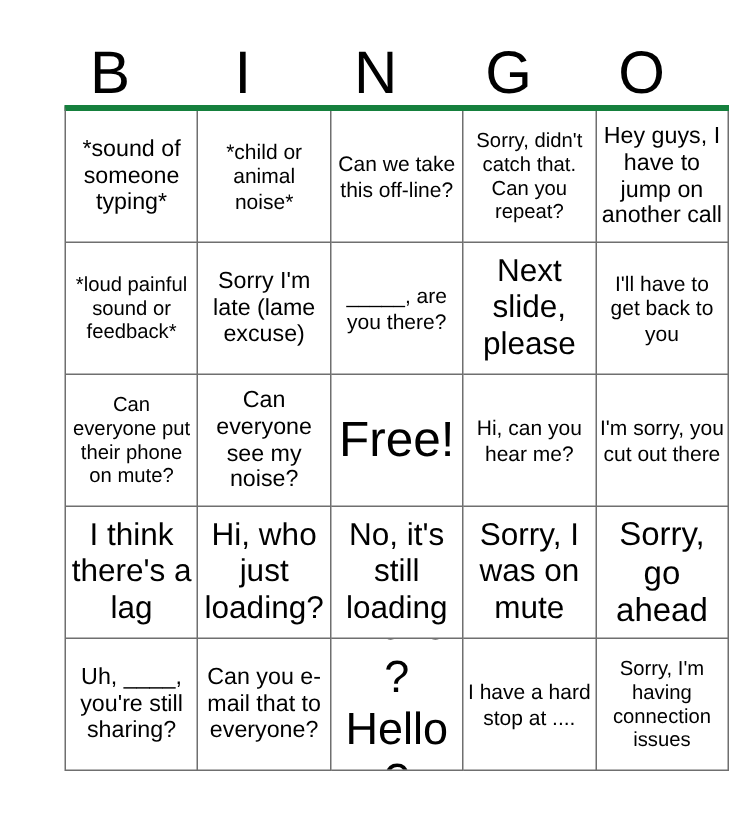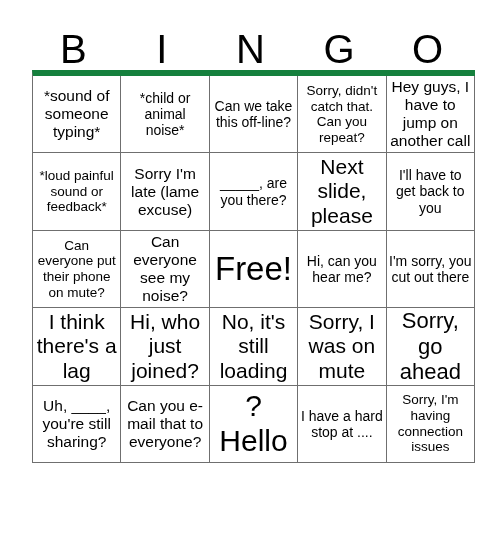--- a/index.html
+++ b/index.html
@@ -35,26 +35,26 @@
     align-items: flex-end;
     justify-content: center;
     font-size: 40px;
     line-height: 42px;
     font-weight: normal;
     letter-spacing: 0px;
   }
   
   #grid {
     position: absolute;
-    left: 32px;
+    left: 43px;
     top: 70px;
     width: 443px;
-    height: 393px;
+    height: 444px;
     box-sizing: border-box;
-    border-top: 6px solid #15803d;
+    border-top: 4px solid #15803d;
     border-left: 1px solid #6f6f6f;
     display: grid;
     grid-template-columns: repeat(5, 1fr);
     grid-template-rows: repeat(5, 1fr);
   }
   .cell {
     box-sizing: border-box;
     border-right: 1px solid #6f6f6f;
     border-bottom: 1px solid #6f6f6f;
     display: flex;
@@ -139,21 +139,21 @@
         <span class="cell-text">Hi, can you hear me?</span>
       </div>
     <div class="cell fs-m">
         <span class="cell-text">I'm sorry, you cut out there</span>
       </div>
 
     <div class="cell fs-l">
         <span class="cell-text">I think there's a lag</span>
       </div>
     <div class="cell fs-l">
-        <span class="cell-text">Hi, who just joined?</span>
+        <span class="cell-text">Hi, who just loading?</span>
       </div>
     <div class="cell fs-l">
         <span class="cell-text">No, it's still loading</span>
       </div>
     <div class="cell fs-l">
         <span class="cell-text">Sorry, I was on mute</span>
       </div>
     <div class="cell fs-xl">
         <span class="cell-text">Sorry, go ahead</span>
       </div>

